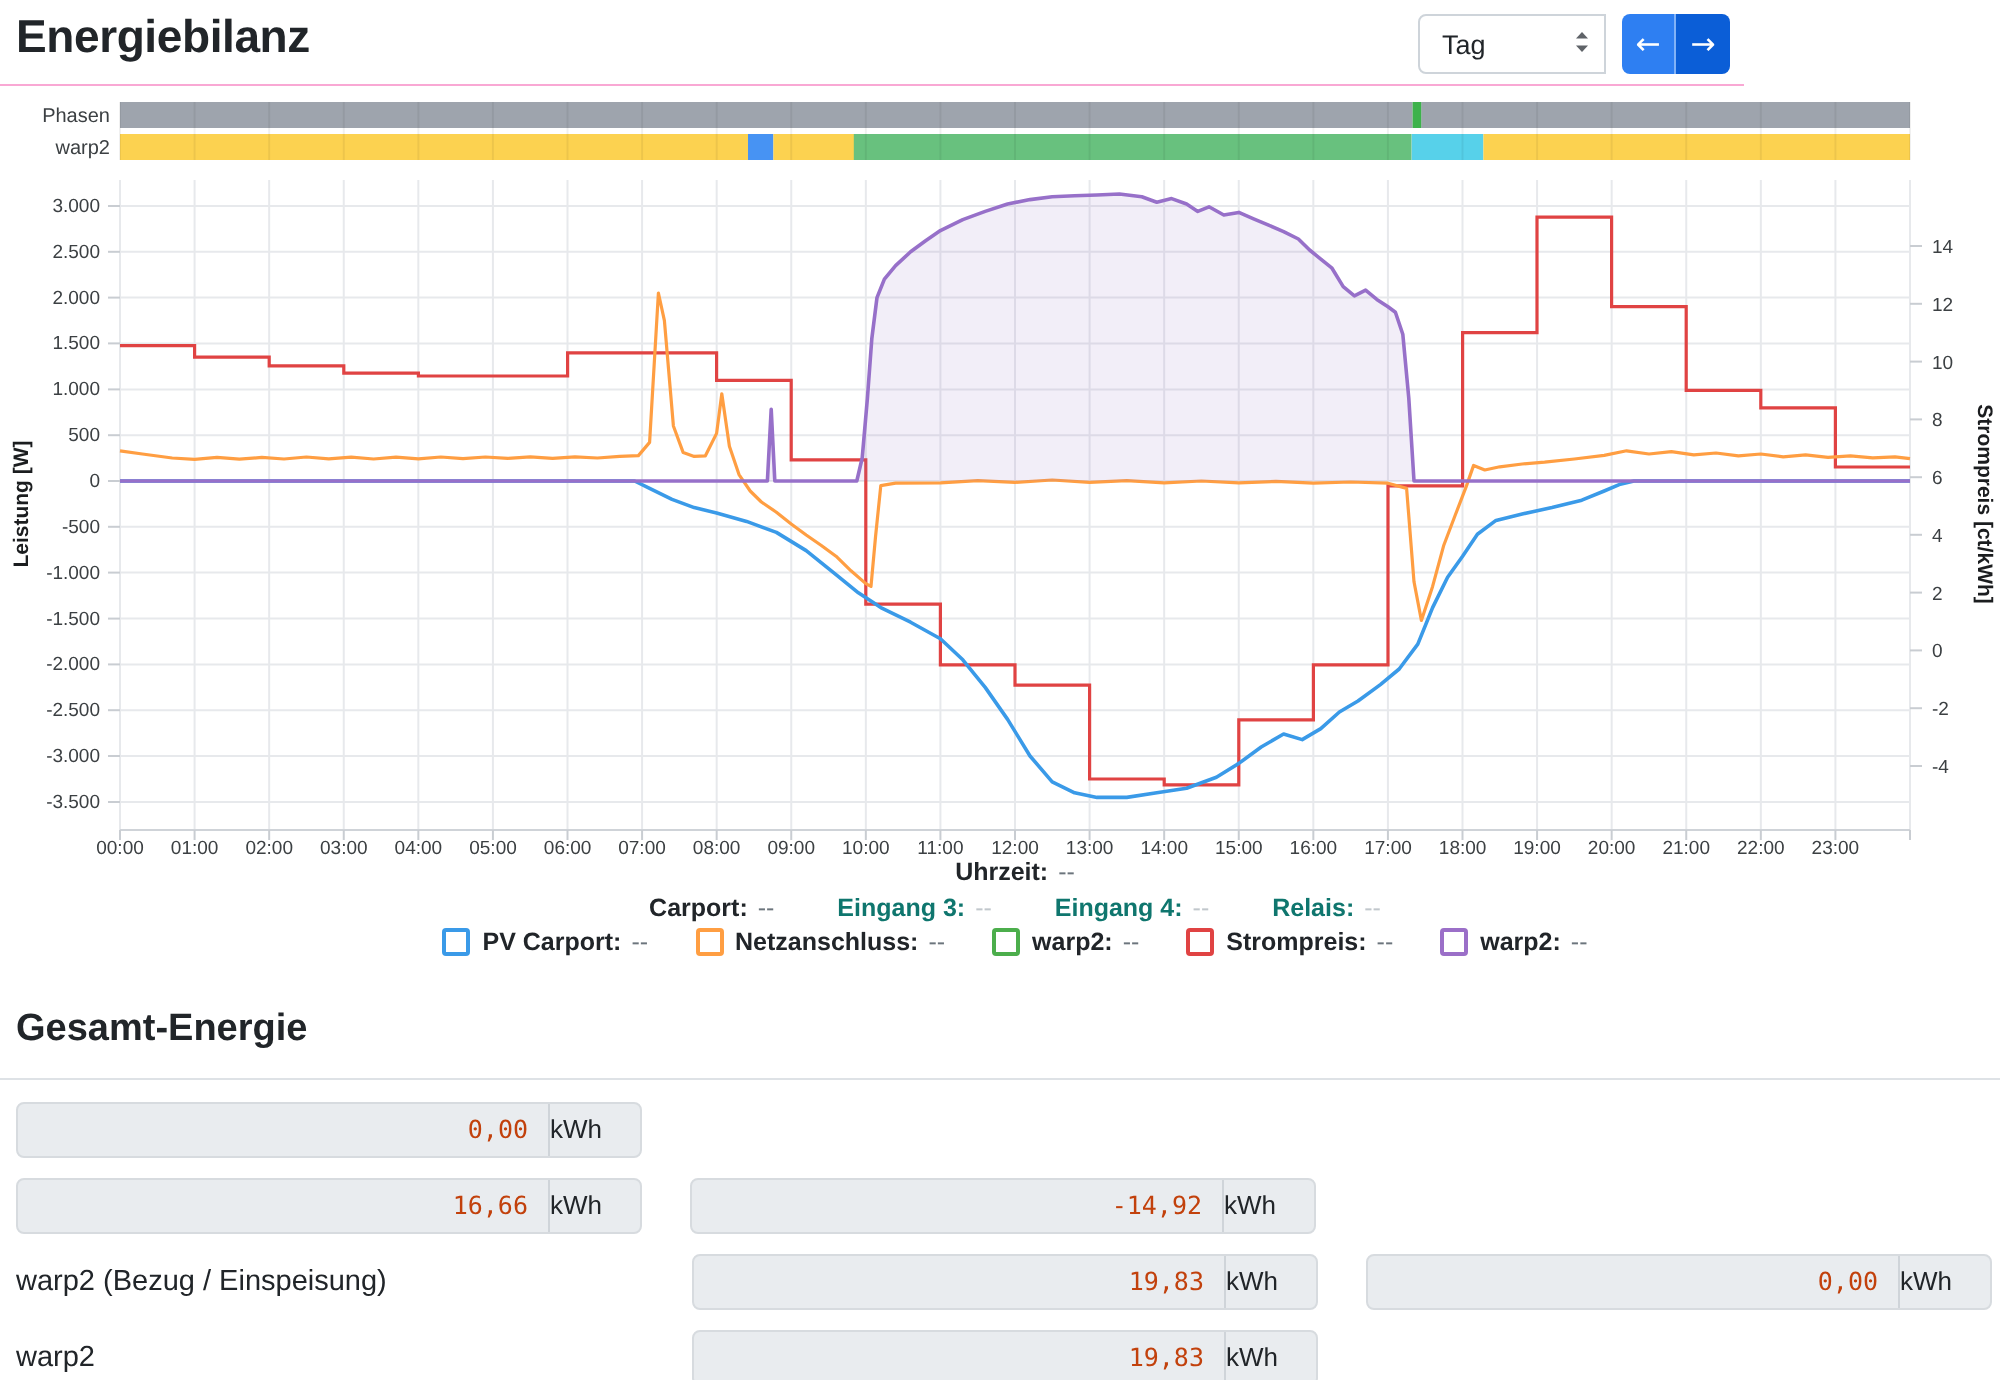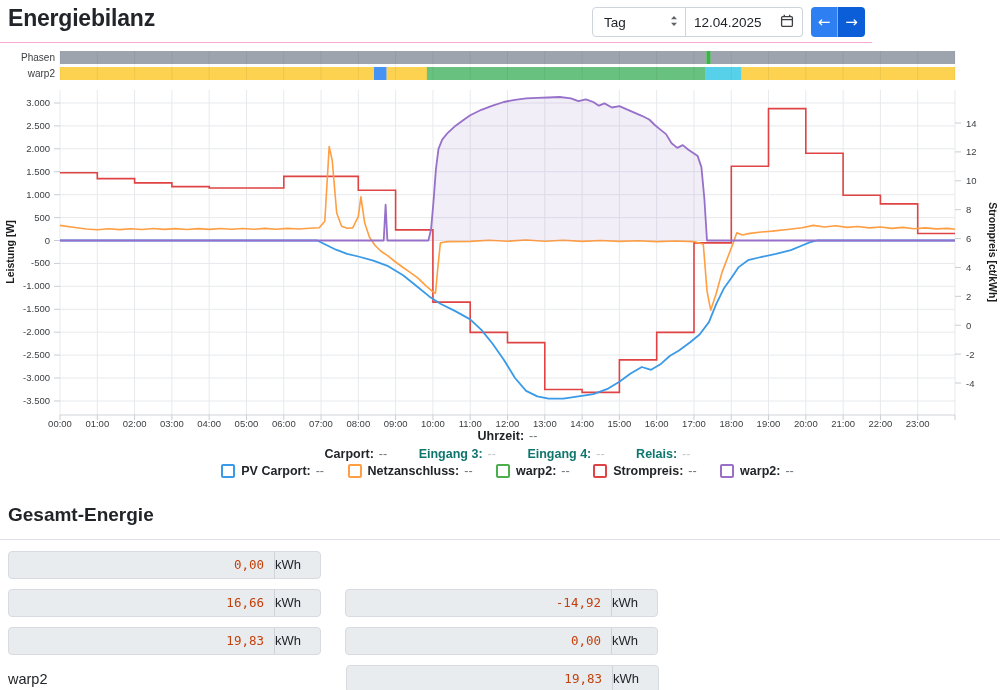--- a/index.html
+++ b/index.html
@@ -56,31 +56,20 @@
 <div class="header">
   <h1 class="page-title">Energiebilanz</h1>
   <div class="controls">
     <div class="sel">
       <span>Tag</span>
       <span>
         <svg width="8" height="12" viewBox="0 0 8 12">
             <path d="M4 1 L7 4.3 H1 Z" fill="#5f6368"></path>
             <path d="M4 11 L1 7.7 H7 Z" fill="#5f6368"></path>
           </svg>
-      </span>
-    </div>
-    <div class="datein">
-      <span>12.04.2025</span>
-      <span>
-        <svg width="14" height="14" viewBox="0 0 14 14">
-          <rect x="1.6" y="2.6" width="10.8" height="9.8" rx="1.2" fill="none" stroke="#3c4043" stroke-width="1.3"></rect>
-          <line x1="1.6" y1="5.6" x2="12.4" y2="5.6" stroke="#3c4043" stroke-width="1.3"></line>
-          <line x1="4.3" y1="0.8" x2="4.3" y2="3" stroke="#3c4043" stroke-width="1.3"></line>
-          <line x1="9.7" y1="0.8" x2="9.7" y2="3" stroke="#3c4043" stroke-width="1.3"></line>
-        </svg>
       </span>
     </div>
     <div class="btns">
       <button class="btn prev">←</button>
       <button class="btn next">→</button>
     </div>
   </div>
 </div>
 
 <svg id="chart-svg" width="1000" height="440" viewBox="0 0 1000 440">
@@ -318,20 +307,21 @@
   <span class="group">
     <span class="v">16,66</span>
     <span class="u">kWh</span>
   </span>
   <span class="group second">
     <span class="v">-14,92</span>
     <span class="u">kWh</span>
   </span>
 </div>
 <div class="trow r2">
+  <span class="lbl">warp2 (Bezug / Einspeisung)</span>
   <span class="group">
     <span class="v">19,83</span>
     <span class="u">kWh</span>
   </span>
   <span class="group second">
     <span class="v">0,00</span>
     <span class="u">kWh</span>
   </span>
 </div>
 <div class="trow r3">

